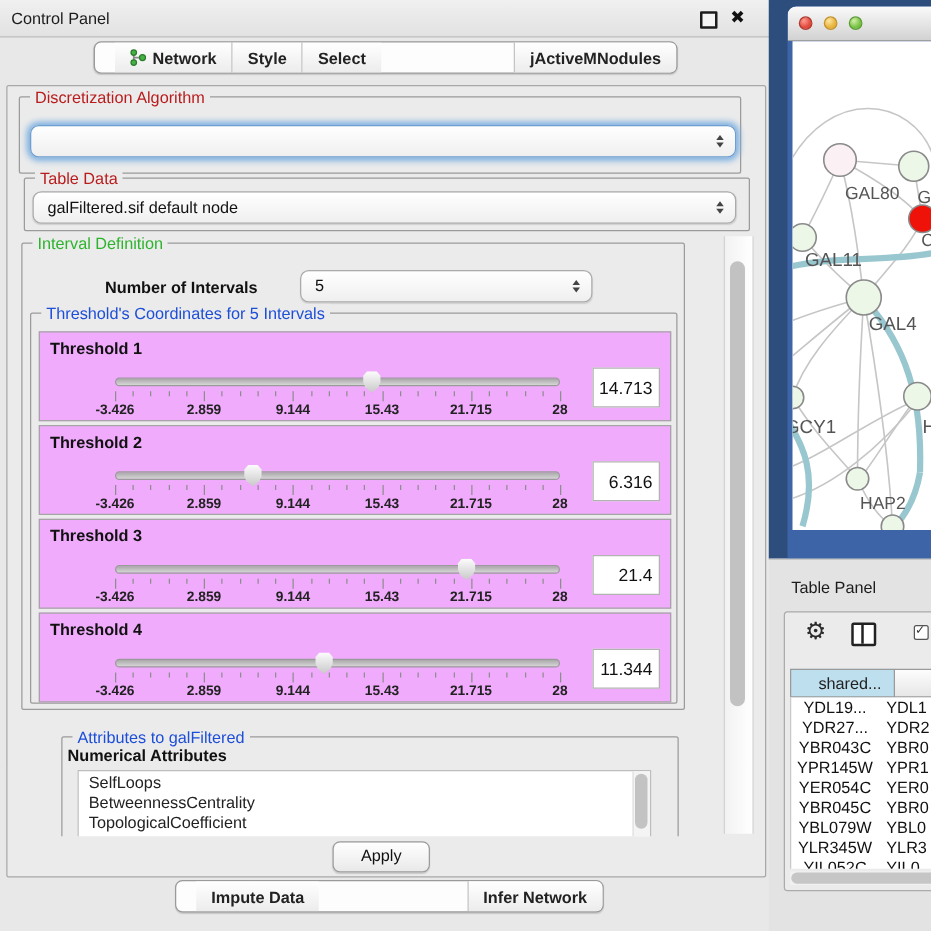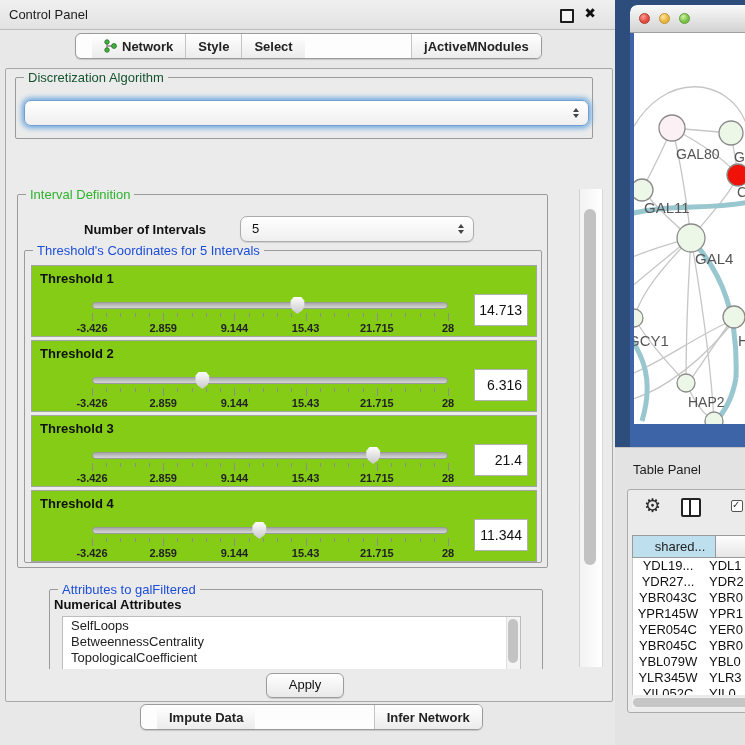--- a/index.html
+++ b/index.html
@@ -20,21 +20,21 @@
     background:#fdfdfd;overflow:hidden;box-shadow:0 1px 1px rgba(0,0,0,0.15);padding-left:16px;}
   .seg{display:flex;align-items:center;gap:5px;padding:0 12px;font-size:13px;font-weight:bold;color:#222;
     background:linear-gradient(#ffffff,#ececec);border-left:1px solid #c4c4c4;white-space:nowrap;}
   .seg:first-child{border-left:none;}
   .seg.selected{background:linear-gradient(#8b8b8b,#757575);color:#f1f1f1;border-left-color:#6f6f6f;margin-top:48px;}
 
   .outer-box{position:absolute;left:5px;top:68px;width:606px;height:632px;
     background:#ebebeb;border:1px solid #a8a8a8;border-radius:2px;}
 
   .group{position:absolute;border:1px solid #9b9b9b;border-radius:2px;}
-  .group-label{position:absolute;top:-8px;left:8px;background:#ebebeb;padding:0 4px;font-size:13px;color:#14532d;}
+  .group-label{position:absolute;top:-8px;left:8px;background:#ebebeb;padding:0 4px;font-size:13px;color:#b91c1c;}
   .group-label.green{color:#2db32d;}
   .group-label.blue{color:#1d4ed8;}
 
   .combo{position:absolute;height:24px;border:1px solid #ababab;border-radius:7px;
     background:linear-gradient(#ffffff,#efefef);box-shadow:0 1px 1px rgba(0,0,0,0.12);}
   .combo .val{position:absolute;left:11px;top:4px;font-size:13px;color:#111;}
   .updown{position:absolute;right:9px;top:50%;transform:translateY(-50%);}
   .updown::before{content:"";display:block;border:3.5px solid transparent;border-bottom:4px solid #444;margin-bottom:2px;}
   .updown::after{content:"";display:block;border:3.5px solid transparent;border-top:4px solid #444;}
   .combo.focused{box-shadow:0 0 5px 2.5px #78aee0;border-color:#6f9fd0;}
@@ -44,21 +44,21 @@
     background:rgba(255,255,255,0.93);border-radius:3px 3px 9px 9px;
     box-shadow:0 4px 11px rgba(0,0,0,0.42);}
   .popup .ph{display:block;text-align:center;font-size:13px;color:#b4b4b4;padding-top:4px;}
   .popup .it1{display:block;font-size:14px;font-weight:bold;color:#000;padding:1px 0 0 2px;}
   .popup .it2{display:block;font-size:14px;color:#000;padding:1px 0 0 2px;}
 
   .viewport{position:absolute;left:5px;top:118px;width:566px;height:482px;overflow:hidden;}
 
   .num-label{position:absolute;font-size:13px;font-weight:bold;color:#111;}
 
-  .tbox{position:absolute;left:6px;width:504px;height:70px;border:1px solid #a5a5a5;background:#84cc16;}
+  .tbox{position:absolute;left:6px;width:504px;height:70px;border:1px solid #a5a5a5;background:#f0abfc;}
   .tbox .tlabel{position:absolute;left:8px;top:5px;font-size:13px;font-weight:bold;color:#111;}
   .slider-wrap{position:absolute;left:60px;top:30px;width:356px;height:36px;}
   .track{position:absolute;left:0;top:6px;width:356px;height:7px;border-radius:4px;
     background:linear-gradient(#a9a9a9,#d6d6d6);border:1px solid #9a9a9a;box-sizing:border-box;}
   .thumb{position:absolute;top:0px;width:16px;height:18px;
     background:linear-gradient(#ffffff,#c9c9c9);
     clip-path:polygon(50% 100%,18% 78%,7% 55%,7% 26%,26% 6%,74% 6%,93% 26%,93% 55%,82% 78%);
     filter:drop-shadow(0 0 1px rgba(0,0,0,0.65));}
   .tick{position:absolute;top:17px;width:1px;background:#8d8d8d;}
   .tick.minor{height:4px;}
@@ -154,20 +154,27 @@
   <div class="outer-box">
 
     <div class="group" style="left:9px;top:8px;width:576px;height:60px;">
       <span class="group-label">Discretization Algorithm</span>
       <div class="combo focused" style="left:8px;top:22px;width:563px;">
         <span class="updown"></span>
       </div>
     </div>
 
 
+    <div class="group" style="left:13px;top:73px;width:579px;height:41px;">
+      <span class="group-label">Table Data</span>
+      <div class="combo" style="left:6px;top:10px;width:561px;">
+        <span class="val">galFiltered.sif default node</span>
+        <span class="updown"></span>
+      </div>
+    </div>
 
     <div class="viewport">
 
       <div class="group" style="left:6px;top:7px;width:529px;height:372px;background:#ebebeb;">
         <span class="group-label green">Interval Definition</span>
         <span class="num-label" style="left:66px;top:27px;">Number of Intervals</span>
         <div class="combo" style="left:222px;top:21px;width:232px;">
           <span class="val">5</span>
           <span class="updown"></span>
         </div>

